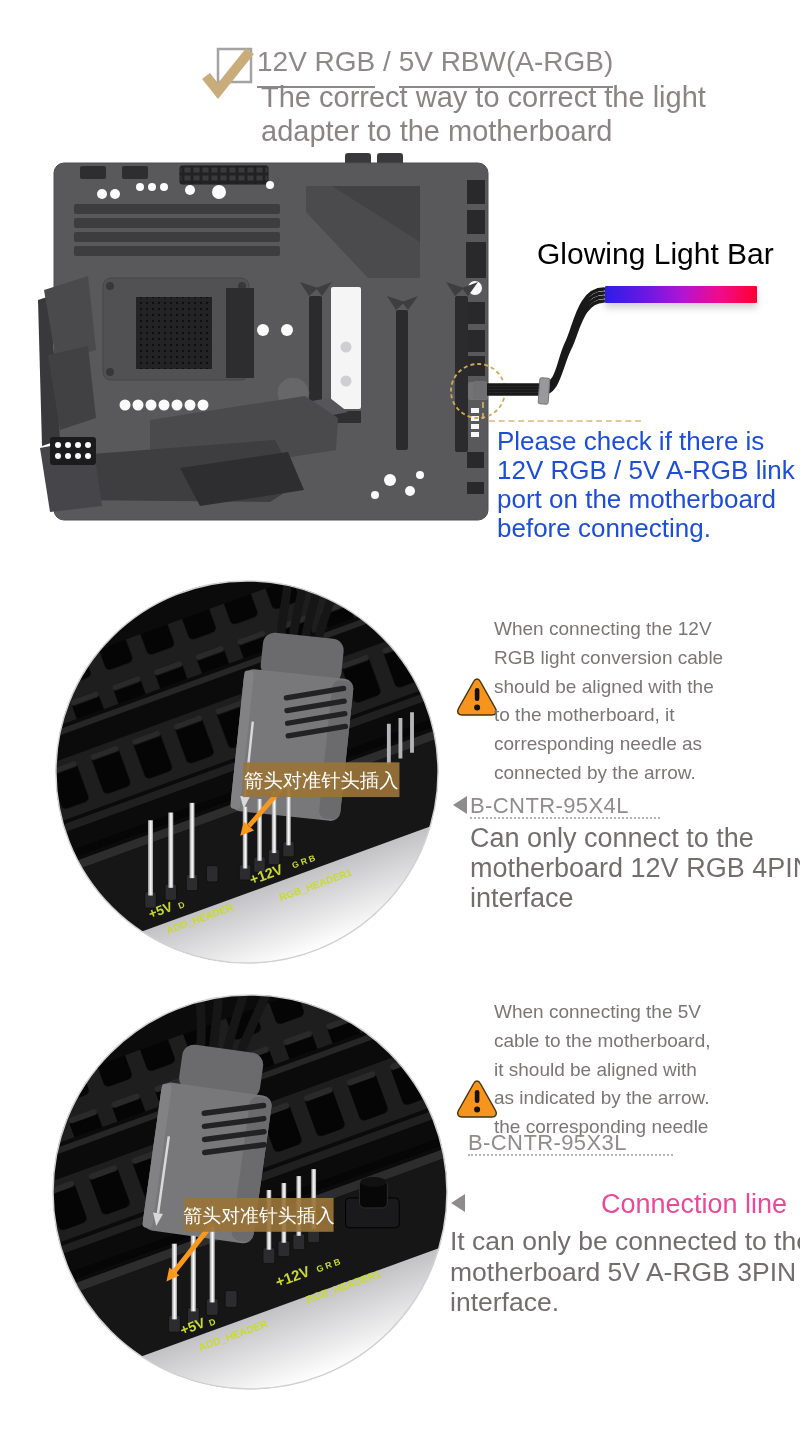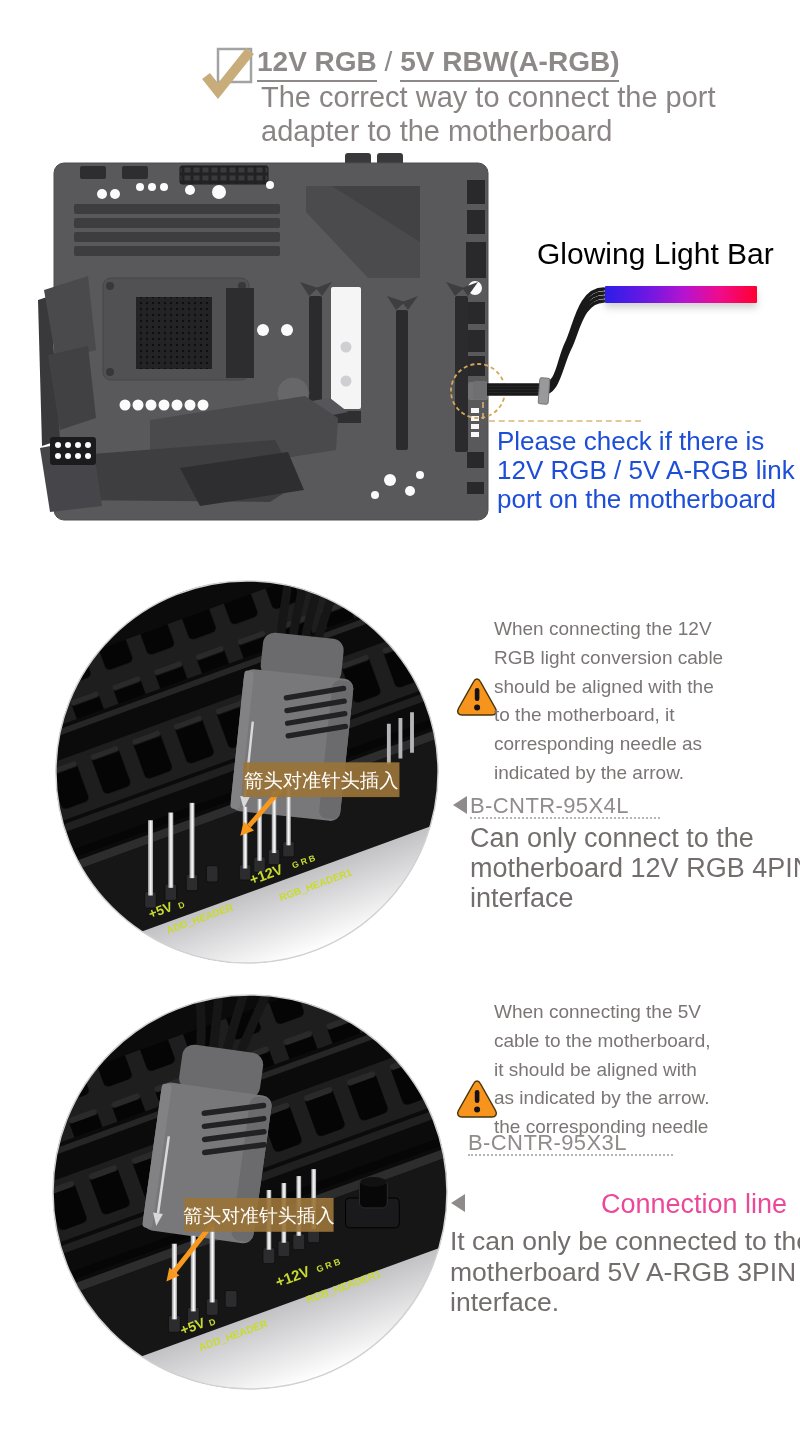--- a/index.html
+++ b/index.html
@@ -2,21 +2,21 @@
 <html><head>
 <meta charset="utf-8">
 <style>
   html,body{margin:0;padding:0;background:#fff;}
   .page{position:relative;width:800px;height:1434px;background:#ffffff;overflow:hidden;
         font-family:"Liberation Sans","DejaVu Sans",sans-serif;}
   .abs{position:absolute;}
 
   
   .title-row{left:257px;top:46px;font-size:28px;color:#8d8988;white-space:nowrap;}
-  .title-link{border-bottom:2px solid #8d8988;padding-bottom:3px;font-weight:bold;}
+  .title-link{border-bottom:2px solid #8d8988;padding-bottom:9px;}
   .subtitle{left:261px;top:80px;font-size:29px;line-height:34px;color:#8a8584;}
 
   
   .lightbar-label{left:537px;top:237px;font-size:30px;color:#000000;white-space:nowrap;}
   .lightbar{left:605px;top:286px;width:152px;height:17px;border-radius:1px;
             background:linear-gradient(90deg,#2d1de8 0%,#6d18e2 28%,#b514d0 52%,#f00b8a 76%,#ff0030 100%);
             box-shadow:0 5px 7px rgba(130,130,130,.35);}
 
   
   .leader-v{left:482px;top:402px;height:17px;width:0;border-left:2px dashed #d9b878;opacity:.75;}
@@ -49,21 +49,21 @@
 
   <svg class="abs" style="left:201px;top:45px" width="54" height="56" viewBox="0 0 54 56">
     <rect x="17" y="4" width="33" height="33" fill="#ffffff" stroke="#a3a3a3" stroke-width="2.5"></rect>
     <path d="M5,31 L17,46 L49,6" fill="none" stroke="#c8ad7b" stroke-width="10"></path>
   </svg>
 
   <div class="abs title-row">
     <span class="title-link">12V RGB</span><span> / </span><span class="title-link">5V RBW(A-RGB)</span>
   </div>
   <div class="abs subtitle">
-    <div>The correct way to connect the port</div>
+    <div>The correct way to correct the light</div>
     <div>adapter to the motherboard</div>
   </div>
 
   <svg class="abs" style="left:30px;top:150px" width="480" height="385" viewBox="0 0 480 385">
     <defs>
       <pattern id="teeth" width="9" height="8" patternUnits="userSpaceOnUse">
         <rect width="9" height="8" fill="#222224"></rect>
           <rect x="1.5" y="1.5" width="6" height="5" fill="#3a3a3c"></rect>
       </pattern>
       <pattern id="cpupins" width="6" height="6" patternUnits="userSpaceOnUse">
@@ -204,20 +204,21 @@
   <div class="abs lightbar-label">Glowing Light Bar</div>
   <div class="abs lightbar"></div>
 
   <div class="abs leader-v"></div>
   <div class="abs leader-h"></div>
 
   <div class="abs note">
     <div>Please check if there is</div>
     <div>12V RGB / 5V A-RGB link</div>
     <div>port on the motherboard</div>
+    <div>before connecting.</div>
   </div>
 
   <svg class="abs" style="left:54px;top:579px" width="386" height="386" viewBox="0 0 400 400">
     <defs>
       <clipPath id="clip1">
           <circle cx="200" cy="200" r="198"></circle>
         </clipPath>
       <linearGradient id="pinG1" x1="0" y1="0" x2="1" y2="0">
         <stop offset="0" stop-color="#8f8f92"></stop>
           <stop offset="0.45" stop-color="#ececee"></stop>
@@ -320,21 +321,21 @@
     <path d="M21,3 C22.5,3 23.5,4 24.3,5.5 L39.5,32.5 C41.5,36 39.8,39 35.8,39 L6.2,39 C2.2,39 0.5,36 2.5,32.5 L17.7,5.5 C18.5,4 19.5,3 21,3 Z" fill="#f7941d" stroke="#46350a" stroke-width="1.5"></path>
     <rect x="18.8" y="12" width="4.6" height="13" rx="2.2" fill="#131313"></rect>
     <circle cx="21.1" cy="31.5" r="3" fill="#131313"></circle>
   </svg>
   <div class="abs warn-text warn1">
     <div>When connecting the 12V</div>
     <div>RGB light conversion cable</div>
     <div>should be aligned with the</div>
     <div>to the motherboard, it</div>
     <div>corresponding needle as</div>
-    <div>indicated by the arrow.</div>
+    <div>connected by the arrow.</div>
   </div>
 
   <div class="abs tri-left tri1"></div>
   <div class="abs model-wrap1">
     <span class="model-text">B-CNTR-95X4L</span>
   </div>
   <div class="abs desc desc1">
     <div>Can only connect to the</div>
     <div>motherboard 12V RGB 4PIN</div>
     <div>interface</div>

